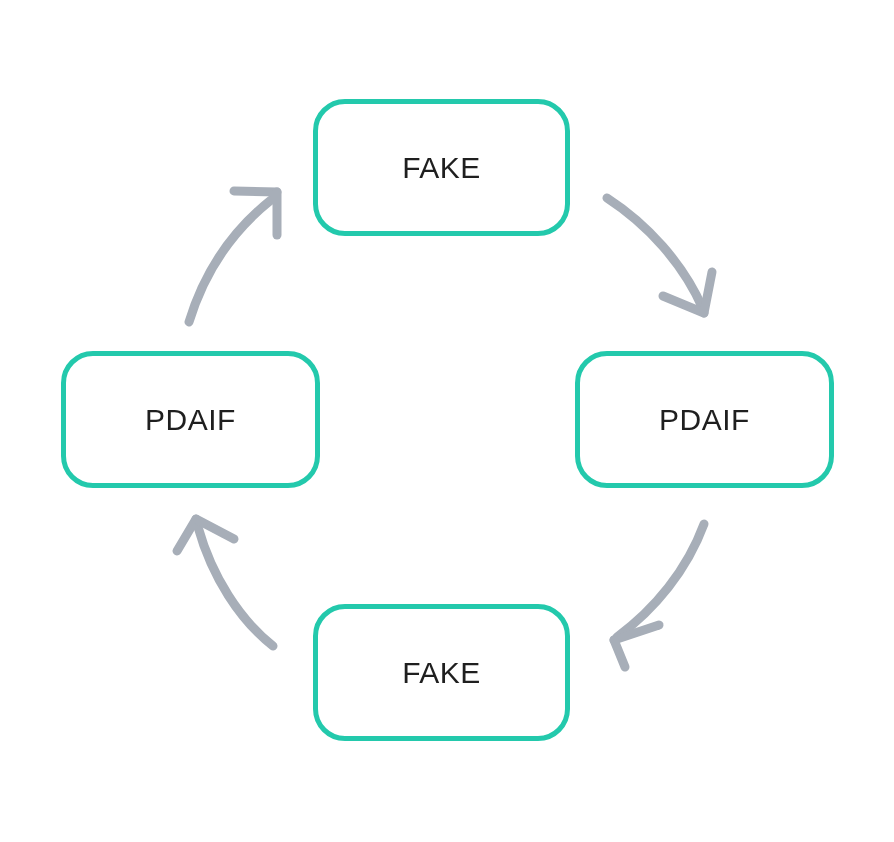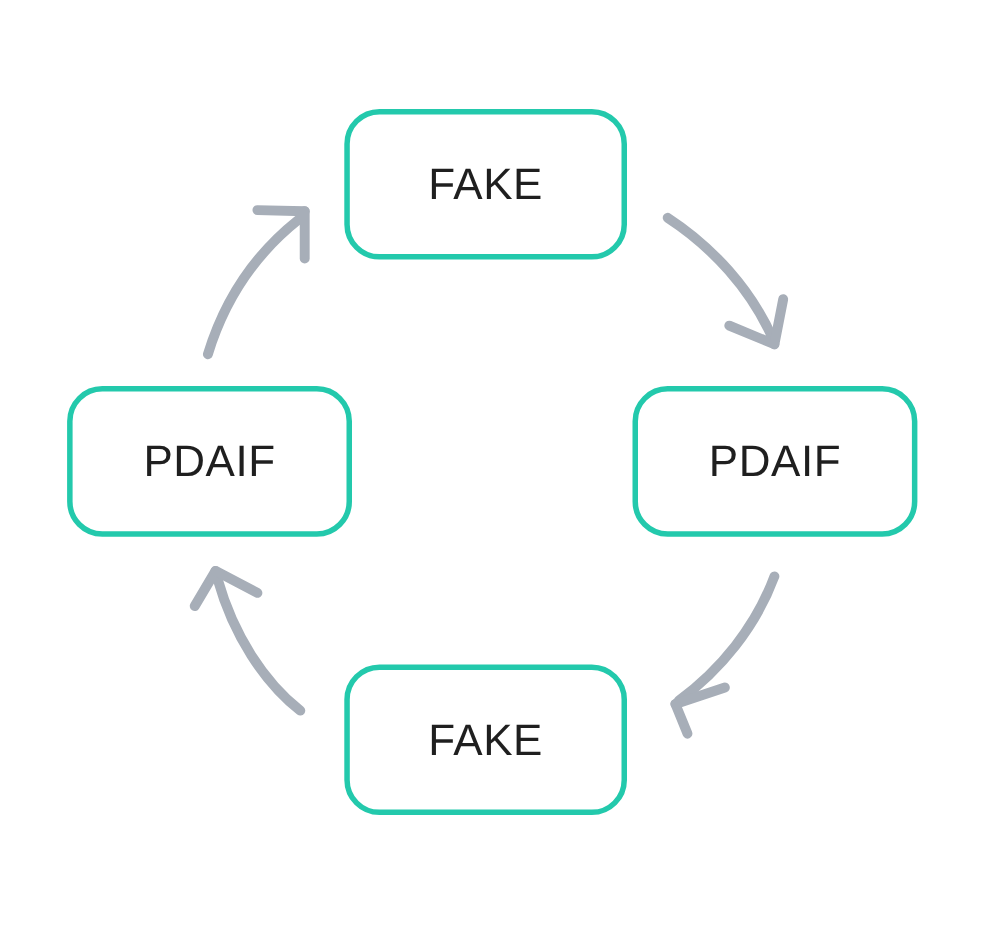--- a/index.html
+++ b/index.html
@@ -32,21 +32,21 @@
     background: #ffffff;
     border: 5px solid #23c9ac;
     border-radius: 32px;
     display: flex;
     align-items: center;
     justify-content: center;
     z-index: 2;
   }
   .node-label {
     font-family: "Liberation Sans", sans-serif;
-    font-size: 40px;
+    font-size: 30px;
     font-weight: 400;
     color: #1f1f1f;
     letter-spacing: 0.5px;
     line-height: 1;
     user-select: none;
   }
   #node-top    { left: 313px; top:  99px; width: 257px; height: 137px; }
   #node-right  { left: 575px; top: 351px; width: 259px; height: 137px; }
   #node-bottom { left: 313px; top: 604px; width: 257px; height: 137px; }
   #node-left   { left:  61px; top: 351px; width: 259px; height: 137px; }

